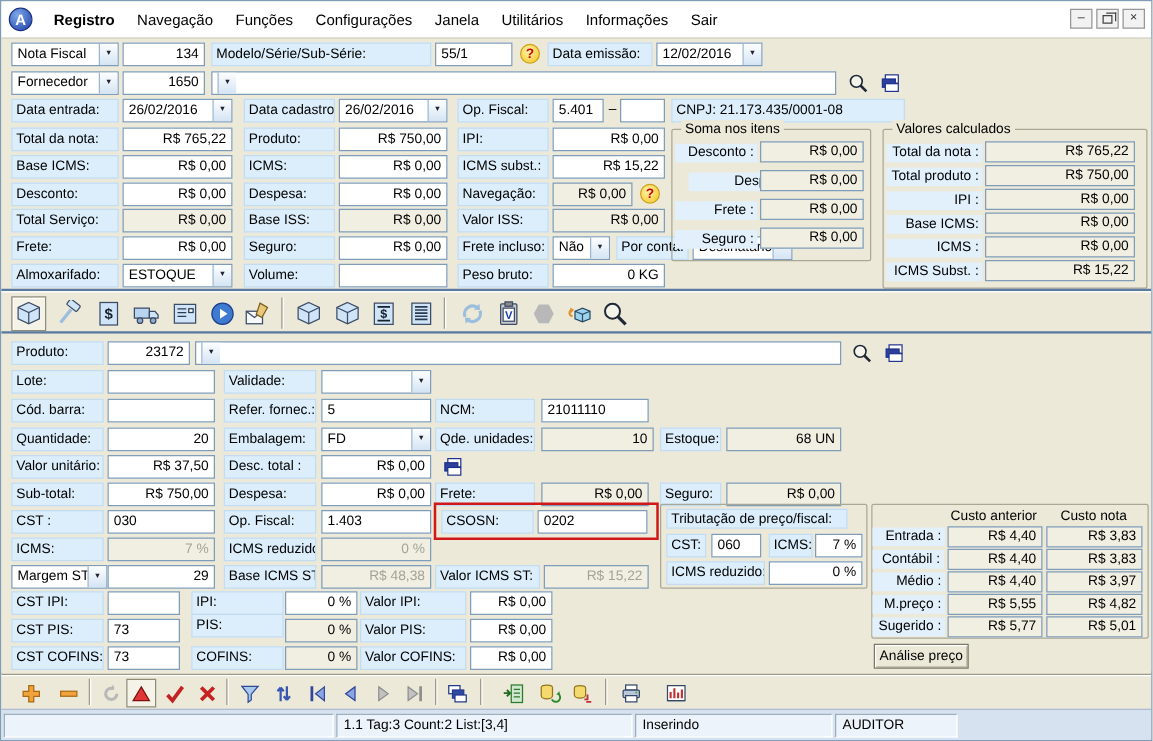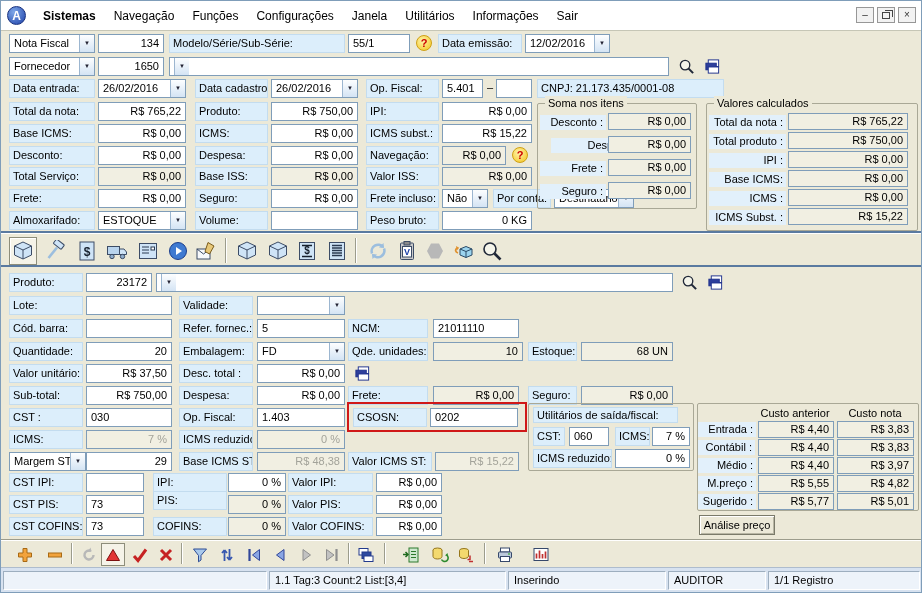--- a/index.html
+++ b/index.html
@@ -49,21 +49,21 @@
   .icon16 svg{width:17px;height:17px;}
   .icon16{position:absolute;width:18px;height:18px;display:flex;align-items:center;justify-content:center;}
 </style>
 </head>
 <body>
 
 <div class="window">
 
   <div class="menubar">
     <span class="logo">A</span>
-    <span class="menu-item bold">Sistemas</span>
+    <span class="menu-item bold">Registro</span>
     <span class="menu-item">Navegação</span>
     <span class="menu-item">Funções</span>
     <span class="menu-item">Configurações</span>
     <span class="menu-item">Janela</span>
     <span class="menu-item">Utilitários</span>
     <span class="menu-item">Informações</span>
     <span class="menu-item">Sair</span>
     <div class="winbtns">
       <div class="winbtn">–</div>
       <div class="winbtn">
@@ -436,21 +436,21 @@
     <div class="ibox" style="left:375px;top:228px;width:66px">R$ 0,00</div>
 
     <div class="chip" style="left:8px;top:250px;width:74px">CST COFINS:</div>
     <div class="ibox l" style="left:85px;top:250px;width:58px">73</div>
     <div class="chip" style="left:152px;top:250px;width:74px">COFINS:</div>
     <div class="ibox ro" style="left:227px;top:250px;width:58px">0 %</div>
     <div class="chip" style="left:287px;top:250px;width:85px">Valor COFINS:</div>
     <div class="ibox" style="left:375px;top:250px;width:66px">R$ 0,00</div>
 
     <div class="group" style="left:527px;top:136px;width:166px;height:68px;">
-      <div class="chip" style="left:4px;top:3px;width:145px;height:16px;line-height:14px;">Utilitários de saída/fiscal:</div>
+      <div class="chip" style="left:4px;top:3px;width:145px;height:16px;line-height:14px;">Tributação de preço/fiscal:</div>
       <div class="chip" style="left:4px;top:23px;width:32px">CST:</div>
       <div class="ibox l" style="left:40px;top:23px;width:40px">060</div>
       <div class="chip" style="left:86px;top:23px;width:35px">ICMS:</div>
       <div class="ibox" style="left:123px;top:23px;width:38px">7 %</div>
       <div class="chip" style="left:4px;top:45px;width:79px">ICMS reduzido:</div>
       <div class="ibox" style="left:86px;top:45px;width:75px">0 %</div>
     </div>
 
     <div class="group" style="left:696px;top:136px;width:222px;height:108px;">
       <div class="cost-head" style="left:58px;top:2px;width:78px">Custo anterior</div>
@@ -589,16 +589,15 @@
           <path d="M2 14.5h14" stroke="#36486a"></path>
         </svg>
       </div>
   </div>
 
   <div class="statusbar">
     <div class="seg" style="left:2px;width:264px"></div>
     <div class="seg" style="left:268px;width:237px">1.1 Tag:3 Count:2 List:[3,4]</div>
     <div class="seg" style="left:507px;width:158px">Inserindo</div>
     <div class="seg" style="left:667px;width:98px">AUDITOR</div>
-    <div class="seg" style="left:767px;width:152px">1/1 Registro</div>
   </div>
 
 </div>
 
 </body></html>

